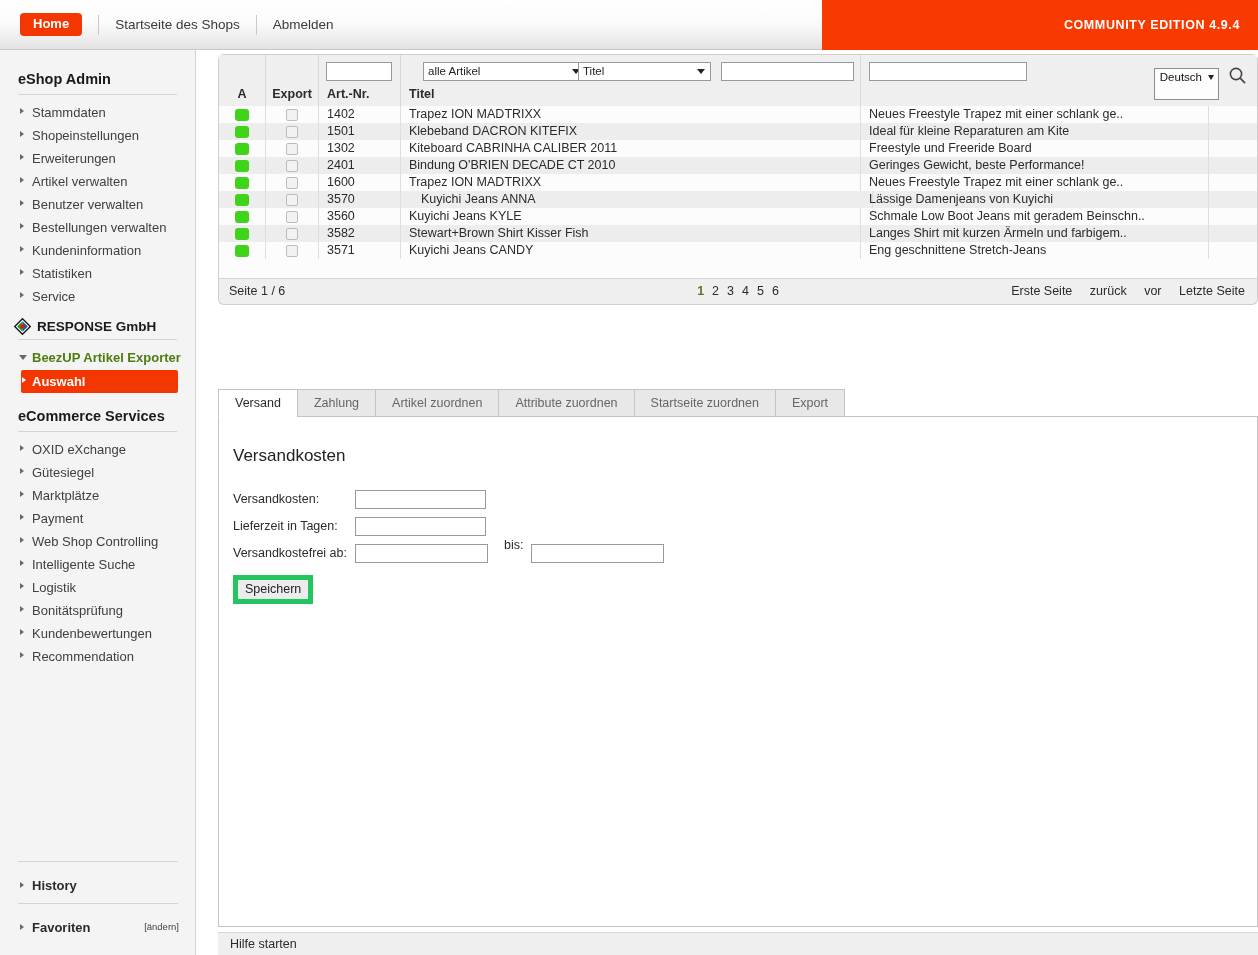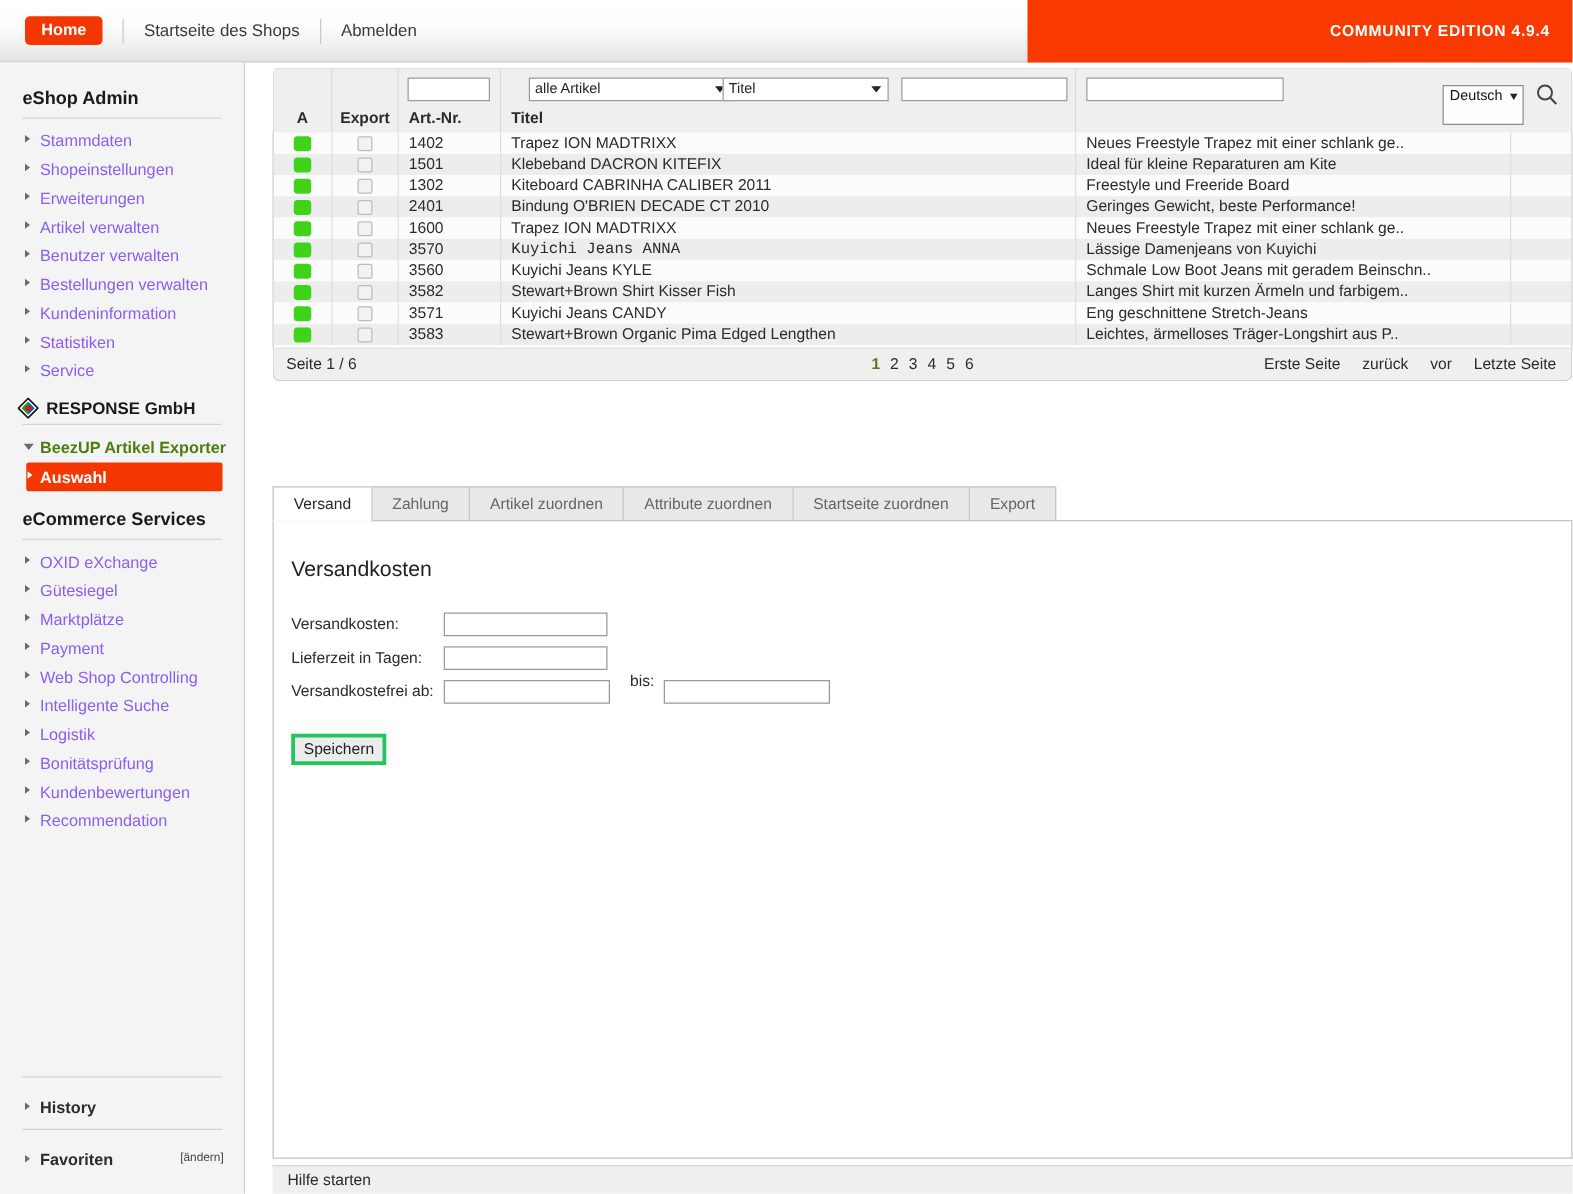--- a/index.html
+++ b/index.html
@@ -89,21 +89,21 @@
     color: #1a1a1a;
     padding: 21px 0 7px 18px;
   }
   .side-hr {
     height: 1px;
     background: #d4d4d4;
     margin: 0 18px 6px 18px;
   }
   .side-item {
     font-size: 13px;
-    color: #8b5cf6;
+    color: #404040;
     padding: 3px 0 3px 32px;
     position: relative;
     cursor: pointer;
     line-height: 17px;
   }
   .side-item .arrow {
     position: absolute;
     left: 20px;
     top: 7px;
     width: 0; height: 0;
@@ -437,26 +437,26 @@
     padding: 0 3px;
     color: #222;
   }
   .finput.wide { width: 133px; }
   .bislabel {
     font-size: 12.5px;
     color: #2b2b2b;
     margin: 0 8px 16px 16px;
   }
   .savebtn {
-    margin-top: 18px;
+    margin-top: 6px;
     font-family: "Liberation Sans", sans-serif;
     font-size: 12.5px;
     color: #222;
     background: #ececec;
-    border: 3px solid #22c55e;
+    border: 5px solid #22c55e;
     padding: 2px 7px 3px 7px;
     cursor: pointer;
   }
 
   
   #helpbar {
     position: absolute;
     left: 218px; top: 932px;
     width: 1040px;
     height: 23px;
@@ -708,21 +708,21 @@
         <div class="cell" style="left: 990px; width: 48px; border-right: none;"></div>
       </div>
       <div class="row even">
         <div class="cell" style="left: 0px; width: 47px;">
           <div class="statusbox" style="left: 16px; background: rgb(63, 212, 26);"></div>
         </div>
         <div class="cell" style="left: 47px; width: 53px;">
           <div class="rowcheck" style="left: 20px;"></div>
         </div>
         <div class="cell" style="left: 100px; width: 82px;">3570</div>
-        <div class="cell" style="left: 182px; width: 460px; font-family: Liberation Mono, monospace;">Kuyichi Jeans ANNA</div>
+        <div class="cell" style="left: 194px; width: 460px;">Kuyichi Jeans ANNA</div>
         <div class="cell" style="left: 642px; width: 348px;">Lässige Damenjeans von Kuyichi</div>
         <div class="cell" style="left: 990px; width: 48px; border-right: none;"></div>
       </div>
       <div class="row odd">
         <div class="cell" style="left: 0px; width: 47px;">
           <div class="statusbox" style="left: 16px; background: rgb(63, 212, 26);"></div>
         </div>
         <div class="cell" style="left: 47px; width: 53px;">
           <div class="rowcheck" style="left: 20px;"></div>
         </div>
@@ -746,32 +746,20 @@
       <div class="row odd">
         <div class="cell" style="left: 0px; width: 47px;">
           <div class="statusbox" style="left: 16px; background: rgb(63, 212, 26);"></div>
         </div>
         <div class="cell" style="left: 47px; width: 53px;">
           <div class="rowcheck" style="left: 20px;"></div>
         </div>
         <div class="cell" style="left: 100px; width: 82px;">3571</div>
         <div class="cell" style="left: 182px; width: 460px;">Kuyichi Jeans CANDY</div>
         <div class="cell" style="left: 642px; width: 348px;">Eng geschnittene Stretch-Jeans</div>
-        <div class="cell" style="left: 990px; width: 48px; border-right: none;"></div>
-      </div>
-      <div class="row even">
-        <div class="cell" style="left: 0px; width: 47px;">
-          <div class="statusbox" style="left: 16px; background: rgb(63, 212, 26);"></div>
-        </div>
-        <div class="cell" style="left: 47px; width: 53px;">
-          <div class="rowcheck" style="left: 20px;"></div>
-        </div>
-        <div class="cell" style="left: 100px; width: 82px;">3583</div>
-        <div class="cell" style="left: 182px; width: 460px;">Stewart+Brown Organic Pima Edged Lengthen</div>
-        <div class="cell" style="left: 642px; width: 348px;">Leichtes, ärmelloses Träger-Longshirt aus P..</div>
         <div class="cell" style="left: 990px; width: 48px; border-right: none;"></div>
       </div>
     </div>
 
   <div id="pagebar">
     <div class="pb-left">Seite 1 / 6</div>
     <div class="pb-mid"><span class="cur">1</span><span>2</span><span>3</span><span>4</span><span>5</span><span>6</span></div>
     <div class="pb-right">
       <span>Erste Seite</span>
       <span>zurück</span>

